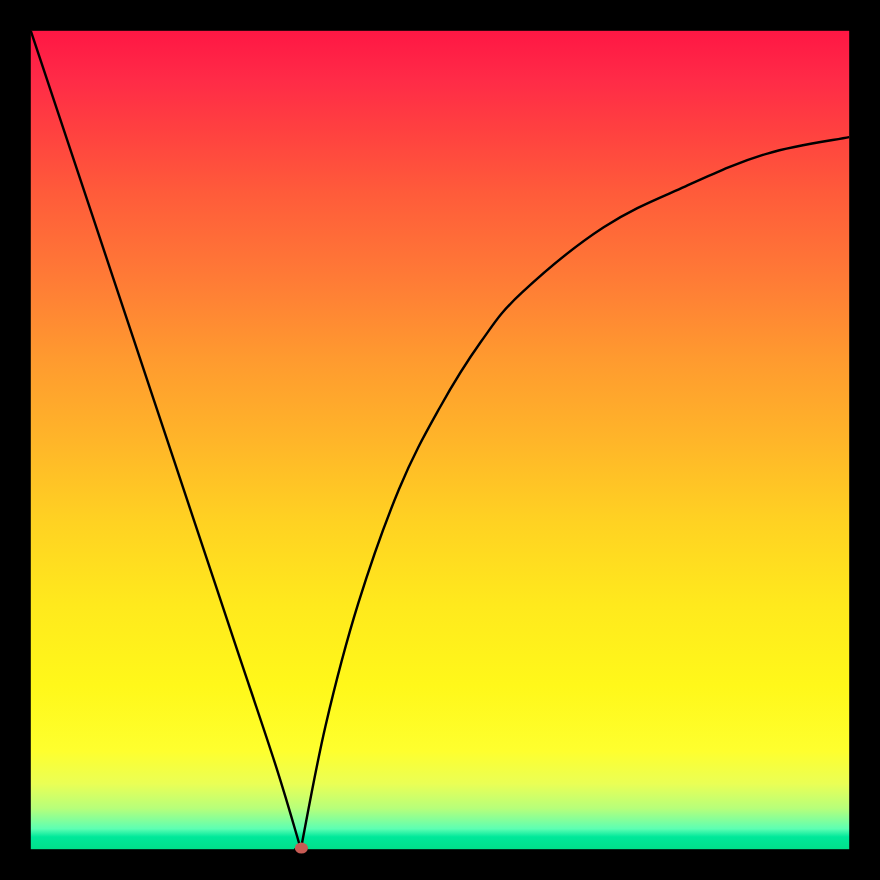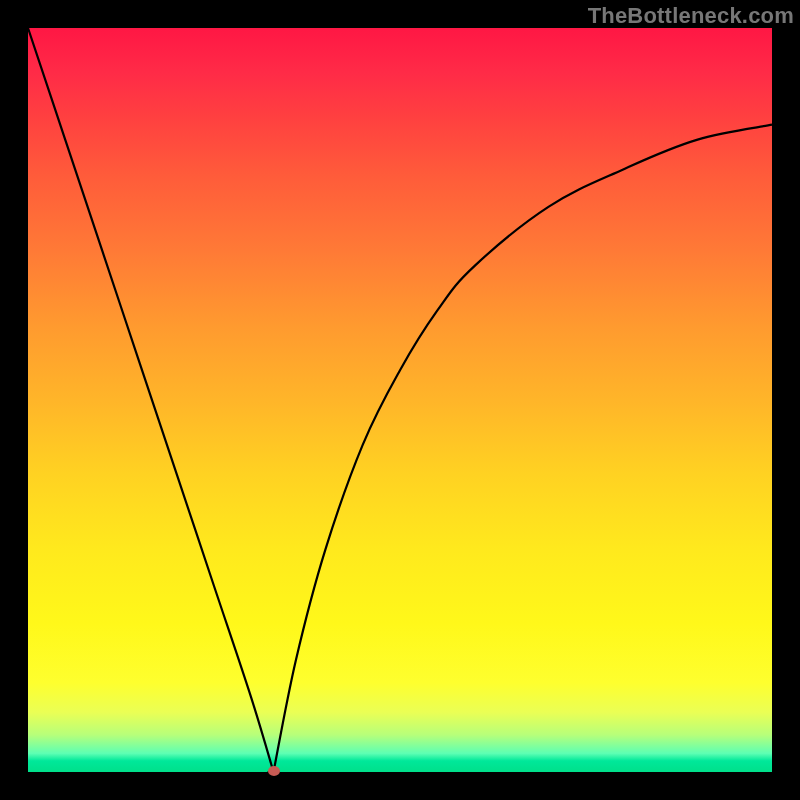--- a/index.html
+++ b/index.html
@@ -67,21 +67,20 @@
     width: 12px;
     height: 10px;
     border-radius: 50%;
     background: #c75b54;
   }
 </style>
 </head>
 <body>
 
 <div class="frame">
-  <div class="watermark">TheBottleneck.com</div>
 
   <div class="plot-area">
     <svg class="curve" viewBox="0 0 744 744" preserveAspectRatio="none">
       <path id="curve-path" d="M 0.0 0.0 C 6.7 20.1, 23.8 71.4, 37.2 111.6 C 50.6 151.8, 61.0 183.0, 74.4 223.2 C 87.8 263.4, 98.2 294.6, 111.6 334.8 C 125.0 375.0, 135.4 406.2, 148.8 446.4 C 162.2 486.6, 172.6 517.8, 186.0 558.0 C 199.4 598.2, 212.5 636.1, 223.2 669.6 C 233.9 703.1, 241.5 730.6, 245.5 744.0 L 239.6 744.0 L 251.5 744.0 L 245.5 744.0 C 249.5 723.9, 258.5 672.6, 267.8 632.4 C 277.2 592.2, 285.5 559.6, 297.6 520.8 C 309.7 482.0, 321.4 448.8, 334.8 416.6 C 348.2 384.5, 358.6 366.3, 372.0 342.2 C 385.4 318.1, 395.8 301.5, 409.2 282.7 C 422.6 264.0, 426.3 256.8, 446.4 238.1 C 466.5 219.3, 494.0 196.0, 520.8 178.6 C 547.6 161.2, 568.4 153.4, 595.2 141.4 C 622.0 129.3, 642.8 119.6, 669.6 111.6 C 696.4 103.6, 730.6 99.4, 744.0 96.7" fill="none" stroke="#000" stroke-width="2.2"></path>
     </svg>
     <div id="dot" class="dot" style="left: 239.52px; top: 738px; background: rgb(199, 91, 84);"></div>
   </div>
 </div>
 
 </body></html>

